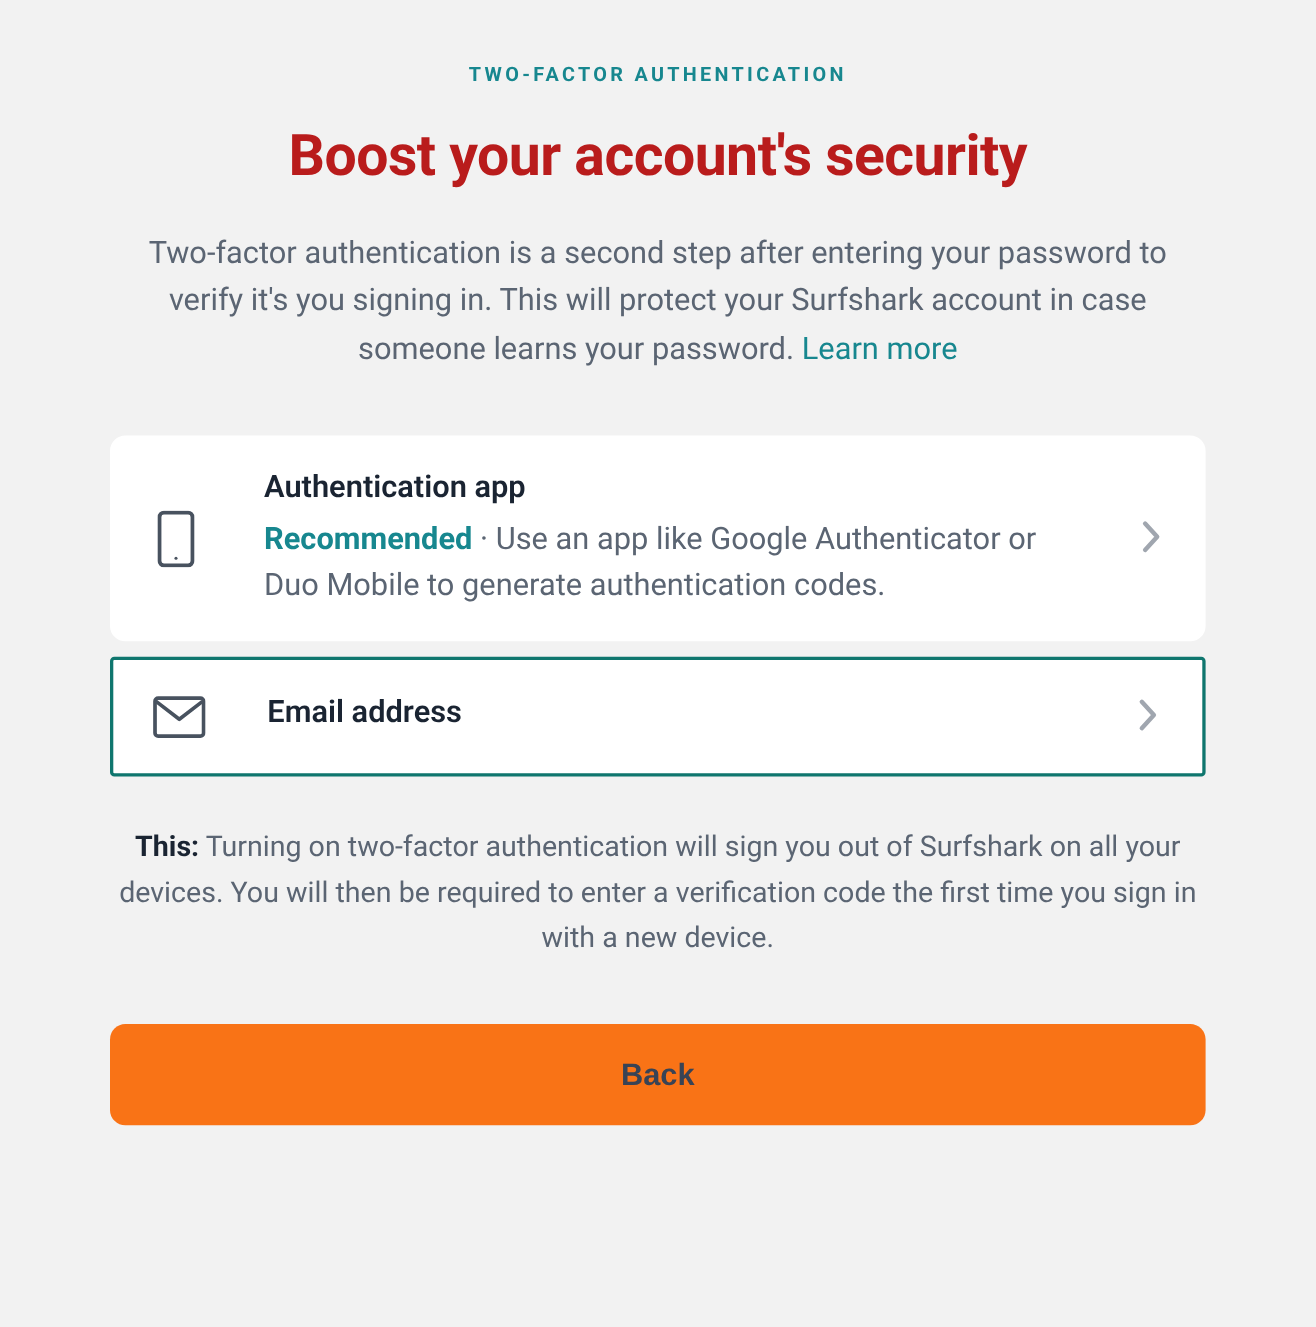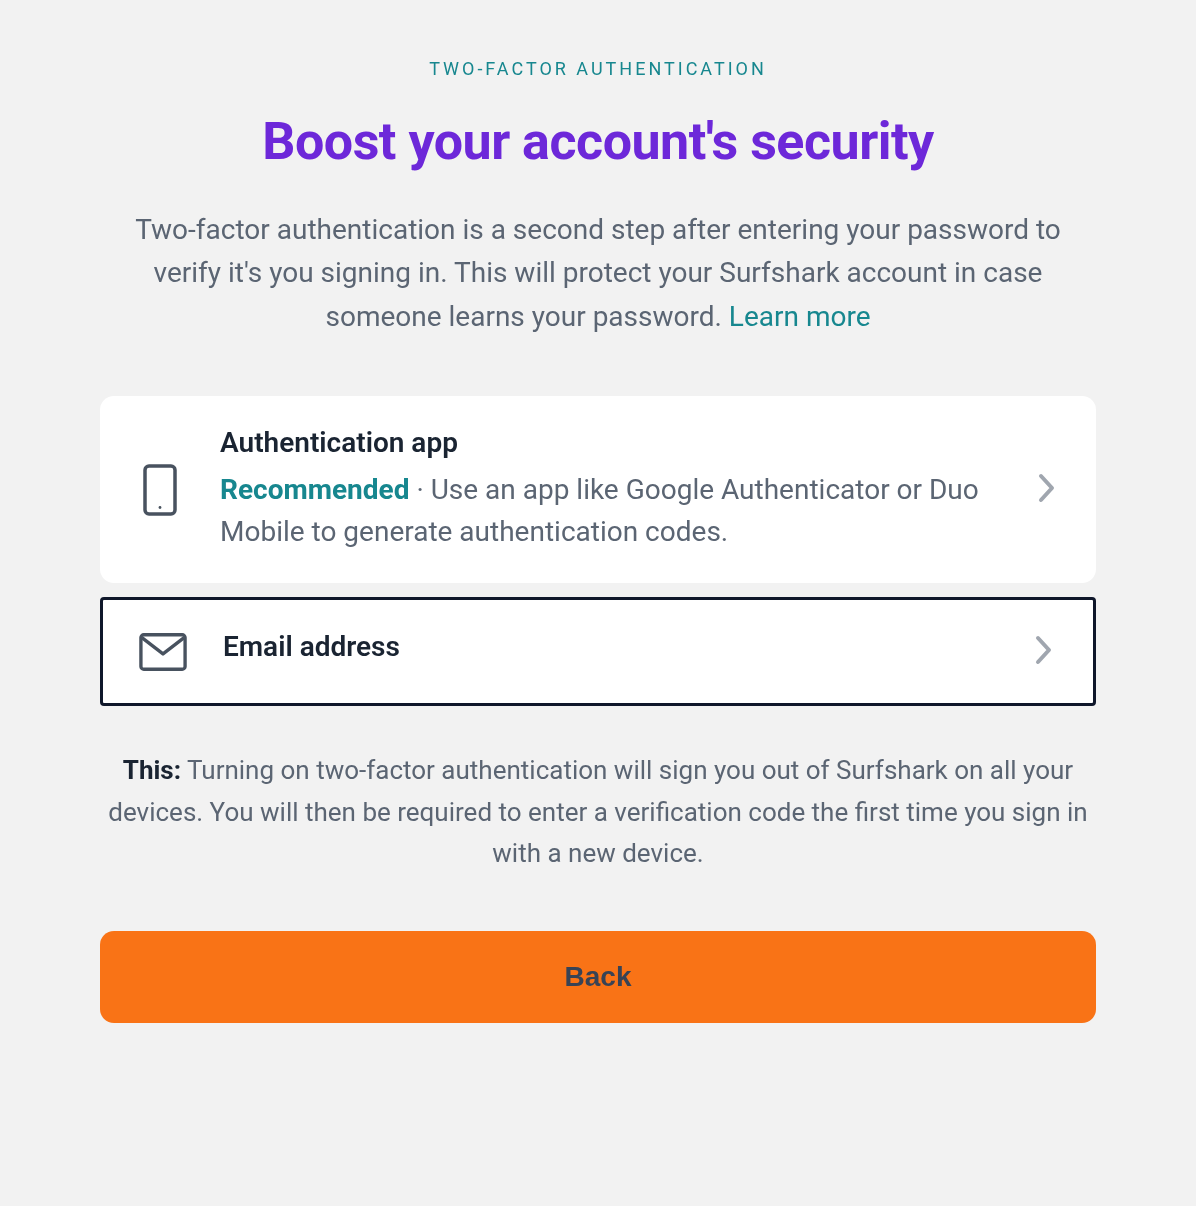--- a/index.html
+++ b/index.html
@@ -15,27 +15,27 @@
       padding: 58px 100px 0;
     }
     .container {
       max-width: 996px;
       margin: 0 auto;
     }
     .eyebrow {
       text-align: center;
       color: #17878f;
       font-size: 18px;
-      font-weight: 400;
+      font-weight: 700;
       letter-spacing: 3px;
       margin-bottom: 32px;
     }
     .title {
       text-align: center;
-      color: #6d28d9;
+      color: #b91c1c;
       font-size: 52px;
       font-weight: 700;
       margin-bottom: 36px;
       letter-spacing: -0.5px;
     }
     .intro {
       text-align: center;
       color: #5b6573;
       font-size: 28px;
       line-height: 1.55;
@@ -51,26 +51,26 @@
       font-size: 34px;
       font-weight: 700;
       margin-bottom: 56px;
     }
     .method-card {
       background: #ffffff;
       border-radius: 14px;
       padding: 30px 40px 30px 36px;
       display: flex;
       align-items: center;
-      gap: 36px;
+      gap: 56px;
       margin-bottom: 14px;
       cursor: pointer;
     }
     .method-card.highlighted {
-      border: 3px solid #0f172a;
+      border: 3px solid #0f766e;
       border-radius: 4px;
       justify-content: center;
     }
     .method-icon {
       flex-shrink: 0;
       width: 48px;
       display: flex;
       align-items: center;
       justify-content: center;
     }

